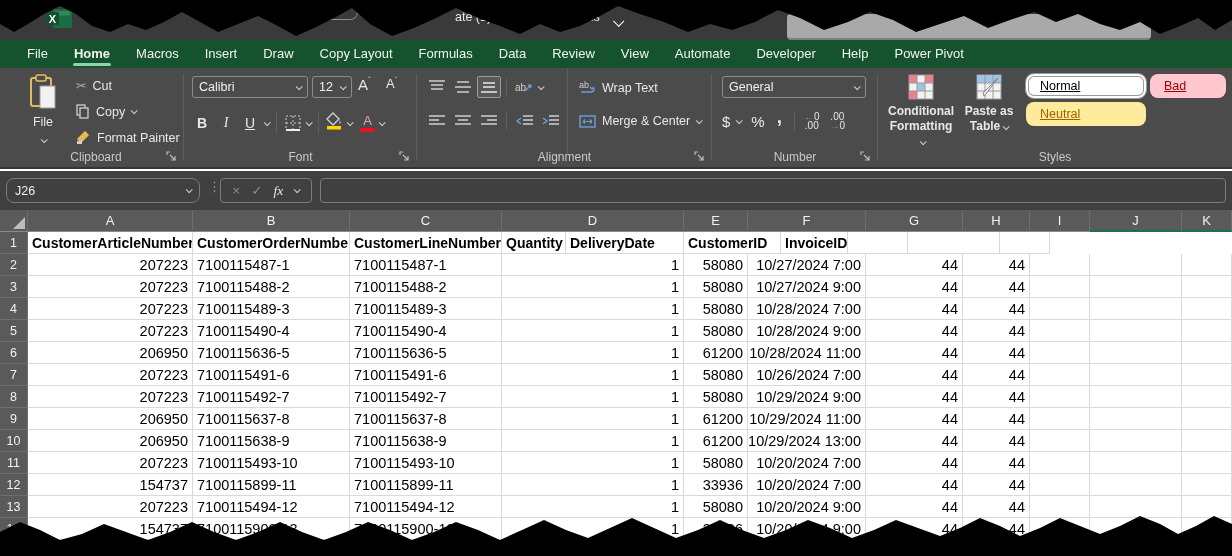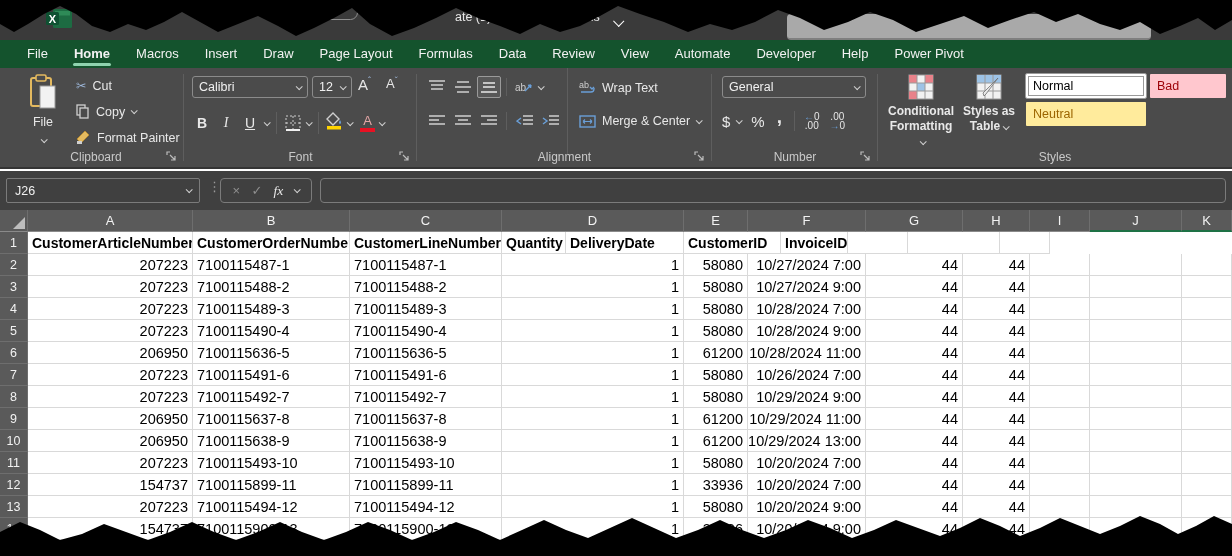--- a/index.html
+++ b/index.html
@@ -62,25 +62,25 @@
   #num-combo { position:absolute; left:10px; top:8px; width:144px; }
   .num-row { position:absolute; left:10px; top:42px; display:flex; align-items:center; gap:6px; font-size:14px; }
   .dec-ic { font-size:10px; letter-spacing:0; color:#e6e6e6; line-height:9px; text-align:center; }
   
   #g-styles { left:878px; width:354px; }
   .bigbtn { position:absolute; top:6px; text-align:center; font-size:12px; line-height:15px; color:#e8e8e8;font-weight:bold; }
   #cond-btn { left:10px; width:66px; }
   #fmtbl-btn { left:80px; width:62px; }
   .bigbtn .bchev { margin-left:3px; }
   #gallery { position:absolute; left:148px; top:6px; width:200px; height:56px; display:grid; grid-template-columns:120px 76px; grid-auto-rows:24px; gap:4px; }
-  .style-tile { font-size:12.5px; display:flex; align-items:center; padding-left:7px; border-radius:1px; }
+  .style-tile { font-size:12.5px; display:flex; align-items:center; padding-left:14px; border-radius:8px;text-decoration:underline; }
   .style-tile.selected { outline:1px solid #9a9a9a; box-shadow:inset 0 0 0 2px #fff, inset 0 0 0 3px #9a9a9a; }
   
   #fbar { position:absolute; left:0; top:171px; width:1232px; height:39px; background:#404040; }
-  #name-box { position:absolute; left:6px; top:7px; width:194px; height:25px; border:1px solid #7b7b7b; border-radius:2px; color:#f0f0f0; font-size:12.5px; display:flex; align-items:center; padding:0 8px; justify-content:space-between; }
+  #name-box { position:absolute; left:6px; top:7px; width:194px; height:25px; border:1px solid #7b7b7b; border-radius:8px; color:#f0f0f0; font-size:12.5px; display:flex; align-items:center; padding:0 8px; justify-content:space-between; }
   #fbar .dots { position:absolute; left:208px; top:8px; color:#9a9a9a; font-size:13px; }
   #fx-box { position:absolute; left:220px; top:7px; width:92px; height:25px; border:1px solid #7b7b7b; border-radius:4px; display:flex; align-items:center; justify-content:space-around; padding:0 6px; }
   #fx-box .dis { color:#8f8f8f; font-size:13px; }
   #fx-box .fx { color:#e8e8e8; font-style:italic; font-family:"Liberation Serif", serif; font-size:13.5px; }
   #formula-input { position:absolute; left:320px; top:7px; width:906px; height:25px; border:1px solid #7b7b7b; border-radius:4px; color:#f0f0f0; font-size:12.5px; padding:0 8px; display:flex; align-items:center; }
   
   #grid { position:absolute; left:0; top:210px; width:1232px; }
   #colheads { display:flex; height:22px; }
   .corner { width:28px; height:22px; background:#5a5a5a; border-right:1px solid #6e6e6e; border-bottom:1px solid #8a8a8a; position:relative; }
   .corner .tri { position:absolute; right:2px; bottom:2px; width:0; height:0; border-left:12px solid transparent; border-bottom:12px solid #bdbdbd; }
@@ -122,21 +122,21 @@
     <span id="title-chev"><span class="chev"></span></span>
     <div class="search-frag"></div>
   </div>
 
   <div id="tabrow">
       <div class="rtab">File</div>
       <div class="rtab active">Home</div>
       <div class="rtab">Macros</div>
       <div class="rtab">Insert</div>
       <div class="rtab">Draw</div>
-      <div class="rtab">Page Layout</div>
+      <div class="rtab">Copy Layout</div>
       <div class="rtab">Formulas</div>
       <div class="rtab">Data</div>
       <div class="rtab">Review</div>
       <div class="rtab">View</div>
       <div class="rtab">Automate</div>
       <div class="rtab">Developer</div>
       <div class="rtab">Help</div>
       <div class="rtab">Power Pivot</div>
     </div>
 
@@ -337,21 +337,21 @@
         <div><span>Conditional</span><br>
           <span>Formatting</span><span class="bchev"><span class="chev sm"></span></span></div>
       </div>
       <div class="bigbtn" id="fmtbl-btn">
         <svg width="26" height="26" viewBox="0 0 26 26">
           <rect x="1" y="1" width="24" height="24" fill="#f2f2f2" stroke="#9a9a9a"></rect>
           <rect x="1" y="1" width="24" height="8" fill="#9dc3e6"></rect>
           <path d="M9 1 V25 M17 1 V25 M1 9 H25 M1 17 H25" stroke="#9a9a9a" stroke-width="1"></path>
           <path d="M22 4 L10 20 L8 22 L7 19 Z" fill="#e8e8e8" stroke="#6e6e6e" stroke-width="0.8"></path>
         </svg>
-        <div><span>Styles as</span><br>
+        <div><span>Paste as</span><br>
           <span>Table</span><span class="bchev"><span class="chev sm"></span></span></div>
       </div>
       <div id="gallery">
           <div class="style-tile selected" style="background: rgb(255, 255, 255); color: rgb(0, 0, 0);">Normal</div>
           <div class="style-tile" style="background: rgb(255, 199, 206); color: rgb(156, 0, 6);">Bad</div>
           <div class="style-tile" style="background: rgb(255, 235, 156); color: rgb(156, 101, 0);">Neutral</div>
         </div>
       <div class="glabel">Styles</div>
     </div>
   </div>

